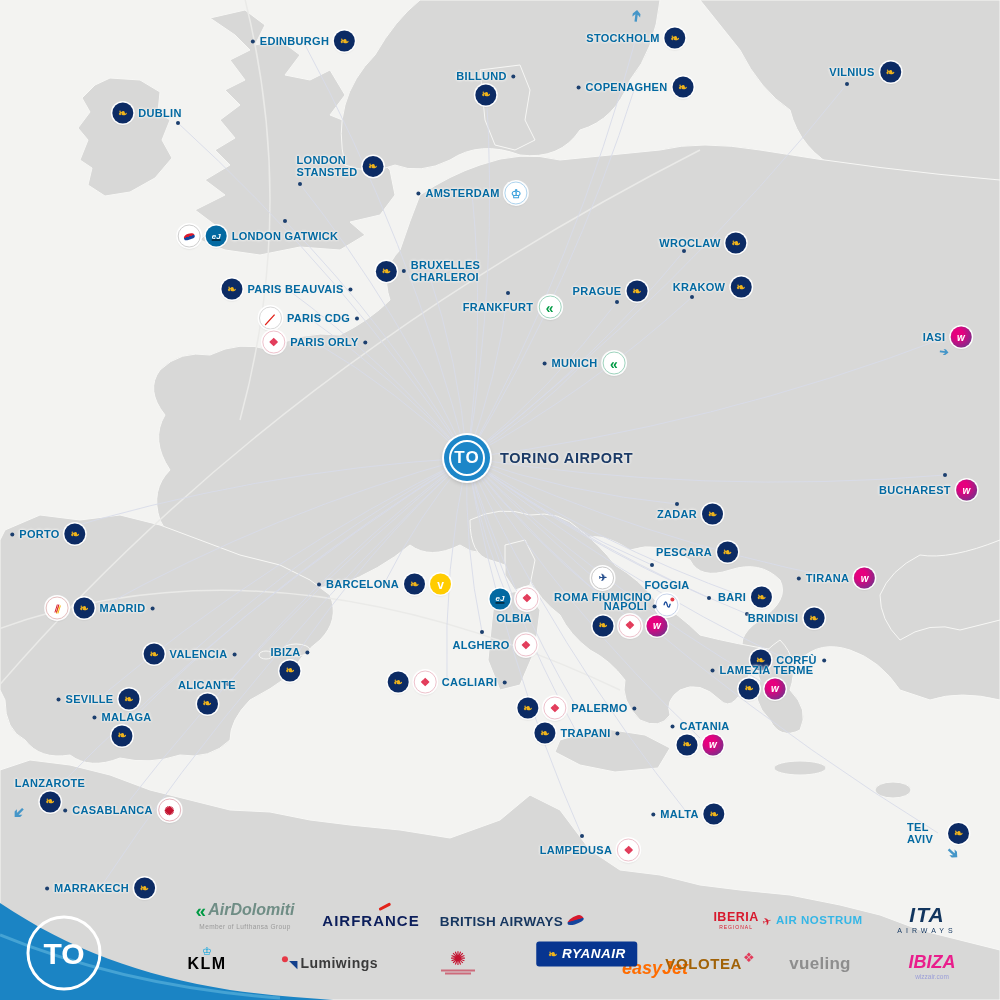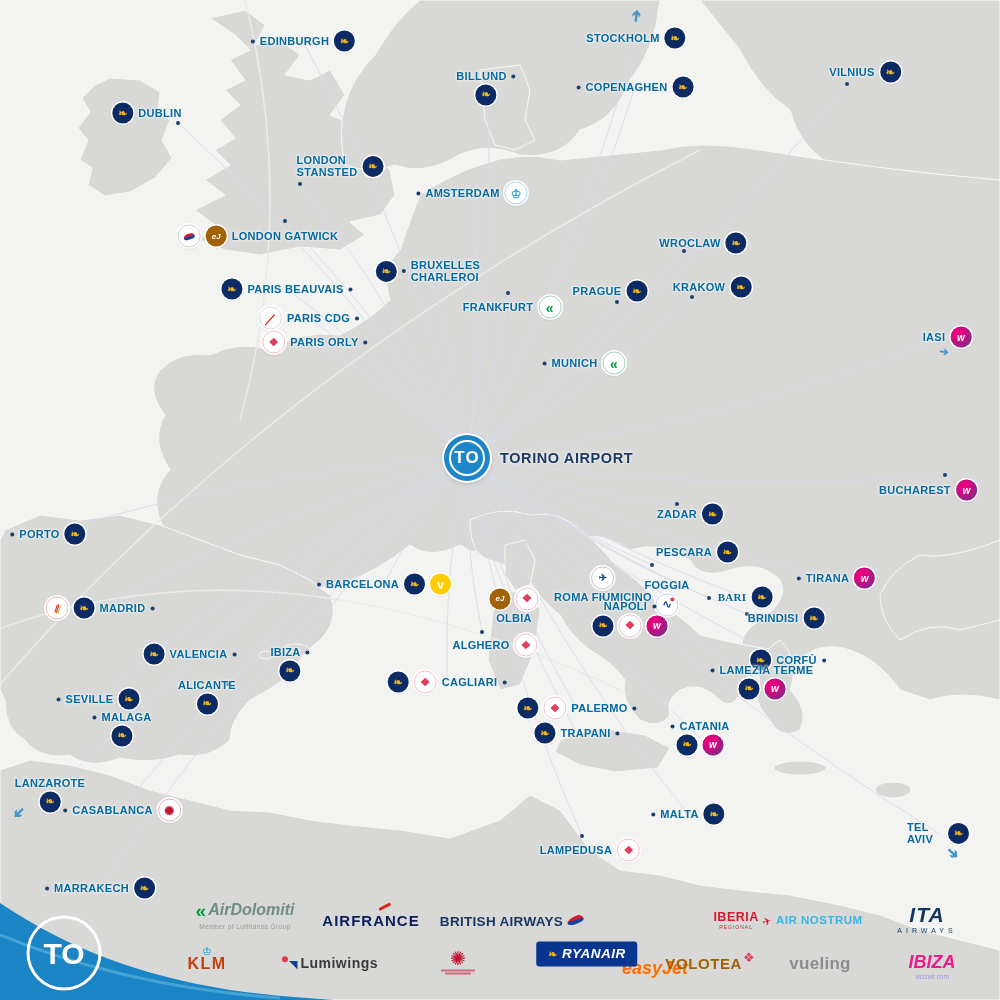--- a/index.html
+++ b/index.html
@@ -14,21 +14,21 @@
           text-shadow:0 0 3px #f3f3f1,0 0 3px #f3f3f1,0 0 2px #f3f3f1;line-height:1.1;}
   .dlabel.ml{text-align:left;}
   .idot,.adot{width:4px;height:4px;border-radius:50%;background:#1c3f6e;display:inline-block;}
   .adot{position:absolute;transform:translate(-50%,-50%);z-index:4;}
   .mlogo{width:21px;height:21px;border-radius:50%;display:inline-flex;align-items:center;justify-content:center;
          box-shadow:0 0 0 1.5px rgba(255,255,255,.95),0 1px 2px rgba(0,0,0,.25);flex:none;}
   .mglyph{font-weight:bold;line-height:1;}
   .mlogo-ryanair{background:#0c2b64;} .mlogo-ryanair .mglyph{color:#f0b41c;font-size:11px;}
   .mlogo-wizz{background:radial-gradient(circle at 35% 35%,#e6007e 25%,#7b2d8b 80%);} .mlogo-wizz .mglyph{color:#fff;font-size:10px;font-style:italic;}
   .mlogo-volotea{background:#fff;border:1px solid #eec3cd;} .mlogo-volotea .mglyph{color:#e23b5a;font-size:11px;}
-  .mlogo-easyjet{background:#a16207;} .mlogo-easyjet .mglyph{color:#fff;font-size:8px;font-style:italic;}
+  .mlogo-easyjet{background:#0369a1;text-decoration:underline;} .mlogo-easyjet .mglyph{color:#fff;font-size:8px;font-style:italic;}
   .mlogo-vueling{background:#ffcc00;} .mlogo-vueling .mglyph{color:#fff;font-size:12px;}
   .mlogo-klm{background:#fff;border:1px solid #aed4ee;} .mlogo-klm .mglyph{color:#3fa3dd;font-size:12px;}
   .mlogo-airfrance{background:#fff;border:1px solid #d9d9d9;} .mlogo-airfrance .mglyph{color:#e2231a;font-size:12px;font-weight:900;}
   .mlogo-iberia{background:#fff;border:1px solid #e6c0c0;} .mlogo-iberia .mglyph{color:#d7192d;font-size:10px;text-shadow:1.5px 1px 0 #f6b40e;}
   .mlogo-ita{background:#fff;border:1px solid #c9c9c9;} .mlogo-ita .mglyph{color:#27508e;font-size:10px;}
   .mlogo-airdolomiti{background:#fff;border:1px solid #9fd4be;} .mlogo-airdolomiti .mglyph{color:#009a44;font-size:14px;}
   .mlogo-lumiwings{background:#fff;border:1px solid #c9d4ea;position:relative;} .mlogo-lumiwings .mglyph{color:#1c4e9d;font-size:11px;}
   .mlogo-lumiwings::after{content:"";position:absolute;top:3px;right:3px;width:4px;height:4px;border-radius:50%;background:#e63946;}
   .mlogo-royalairmaroc{background:#fff;border:1px solid #e4b6bd;} .mlogo-royalairmaroc .mglyph{color:#c4122f;font-size:12px;}
   .mlogo-britishairways{background:#fff;border:1px solid #cfcfcf;}
@@ -60,21 +60,21 @@
   .fw-easyjet .main{color:#ff6d00;font-weight:800;font-style:italic;font-size:18px;}
   .fw-iberia{display:flex;align-items:center;gap:4px;}
   .fw-iberia .col{display:flex;flex-direction:column;align-items:center;}
   .fw-iberia .main{color:#d7192d;font-weight:800;font-size:12.5px;letter-spacing:.5px;}
   .fw-iberia .sub{font-size:5px;color:#d7192d;letter-spacing:1px;}
   .fw-iberia .swoosh{color:#d7192d;font-size:11px;transform:rotate(-18deg);display:inline-block;}
   .fw-iberia .main2{color:#35b6e6;font-weight:700;font-size:11.5px;letter-spacing:.5px;}
   .fw-ita .main{display:block;font-size:21px;font-weight:800;font-style:italic;color:#12355e;letter-spacing:1px;}
   .fw-ita .sub{display:block;font-size:7px;letter-spacing:4px;color:#12355e;margin-top:1px;}
   .fw-klm .mark{display:block;color:#00a1de;font-size:11px;line-height:8px;}
-  .fw-klm .main{display:block;color:#c2410c;font-weight:800;font-size:16px;letter-spacing:1.5px;}
+  .fw-klm .main{display:block;color:#000000;font-weight:800;font-size:16px;letter-spacing:1.5px;}
   .fw-lumiwings .dotm{display:inline-block;width:6px;height:6px;border-radius:50%;background:#e63946;margin-right:1px;vertical-align:6px;}
   .fw-lumiwings .wing{color:#123f8c;font-size:11px;margin-right:3px;}
   .fw-lumiwings .main{color:#3a3a3a;font-weight:700;font-size:14px;letter-spacing:.5px;}
   .fw-royalairmaroc .mark{display:block;color:#c4122f;font-size:19px;line-height:18px;}
   .fw-royalairmaroc .l1,.fw-royalairmaroc .l2{display:block;height:2px;background:#c4122f;opacity:.55;margin:1.5px auto 0;}
   .fw-royalairmaroc .l1{width:34px;} .fw-royalairmaroc .l2{width:26px;}
   .fw-ryanair .box{background:#073590;color:#fff;font-weight:800;font-style:italic;font-size:13.5px;
       padding:5px 12px;border-radius:3px;letter-spacing:.5px;display:inline-block;}
   .fw-ryanair .mark{color:#f0b41c;margin-right:4px;font-style:normal;font-size:11px;}
   .fw-volotea .main{color:#a16207;font-weight:800;font-size:15px;letter-spacing:.6px;}
@@ -485,21 +485,21 @@
       <div class="drow">
         <span class="dlabel">FOGGIA</span>
       </div>
       <div class="drow">
         <span class="mlogo mlogo-lumiwings" title="Lumiwings">
           <span class="mglyph">∿</span>
         </span>
       </div>
     </div>
     <div class="adot" style="left: 709px; top: 598px;"></div>
-    <div class="dest" style="left: 745px; top: 597px; font-family: Liberation Serif, serif;">
+    <div class="dest" style="left: 745px; top: 597px;">
       <div class="drow">
         <span class="dlabel">BARI</span>
         <span class="mlogo mlogo-ryanair" title="Ryanair">
           <span class="mglyph">❧</span>
         </span>
       </div>
     </div>
     <div class="dest" style="left: 786px; top: 618px;">
       <div class="drow">
         <span class="dlabel">BRINDISI</span>

